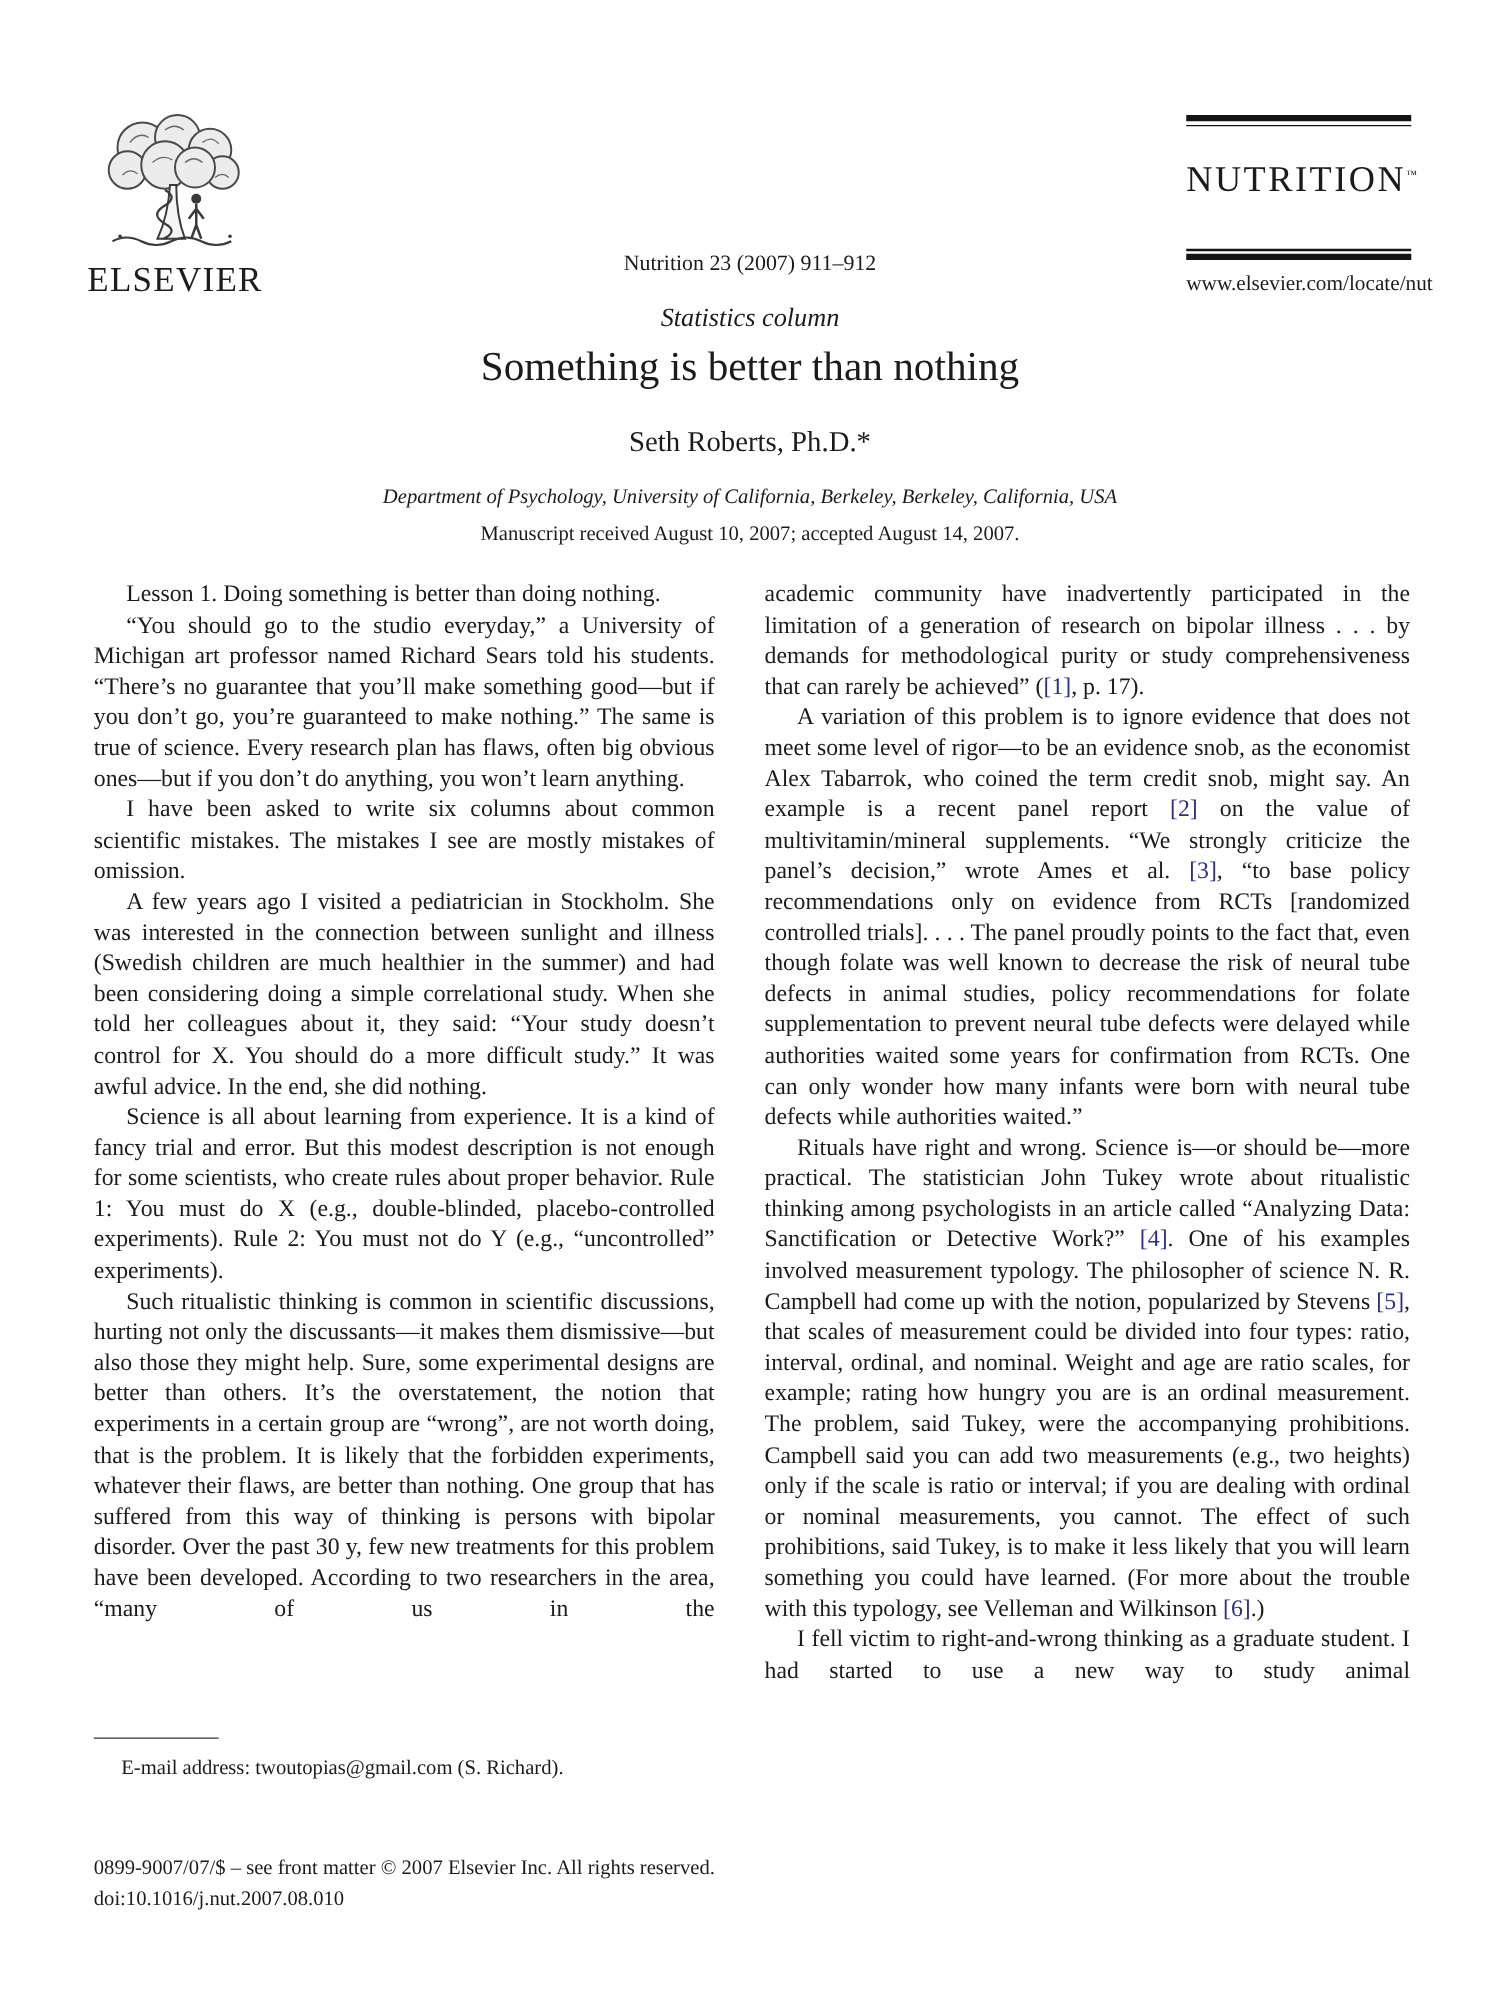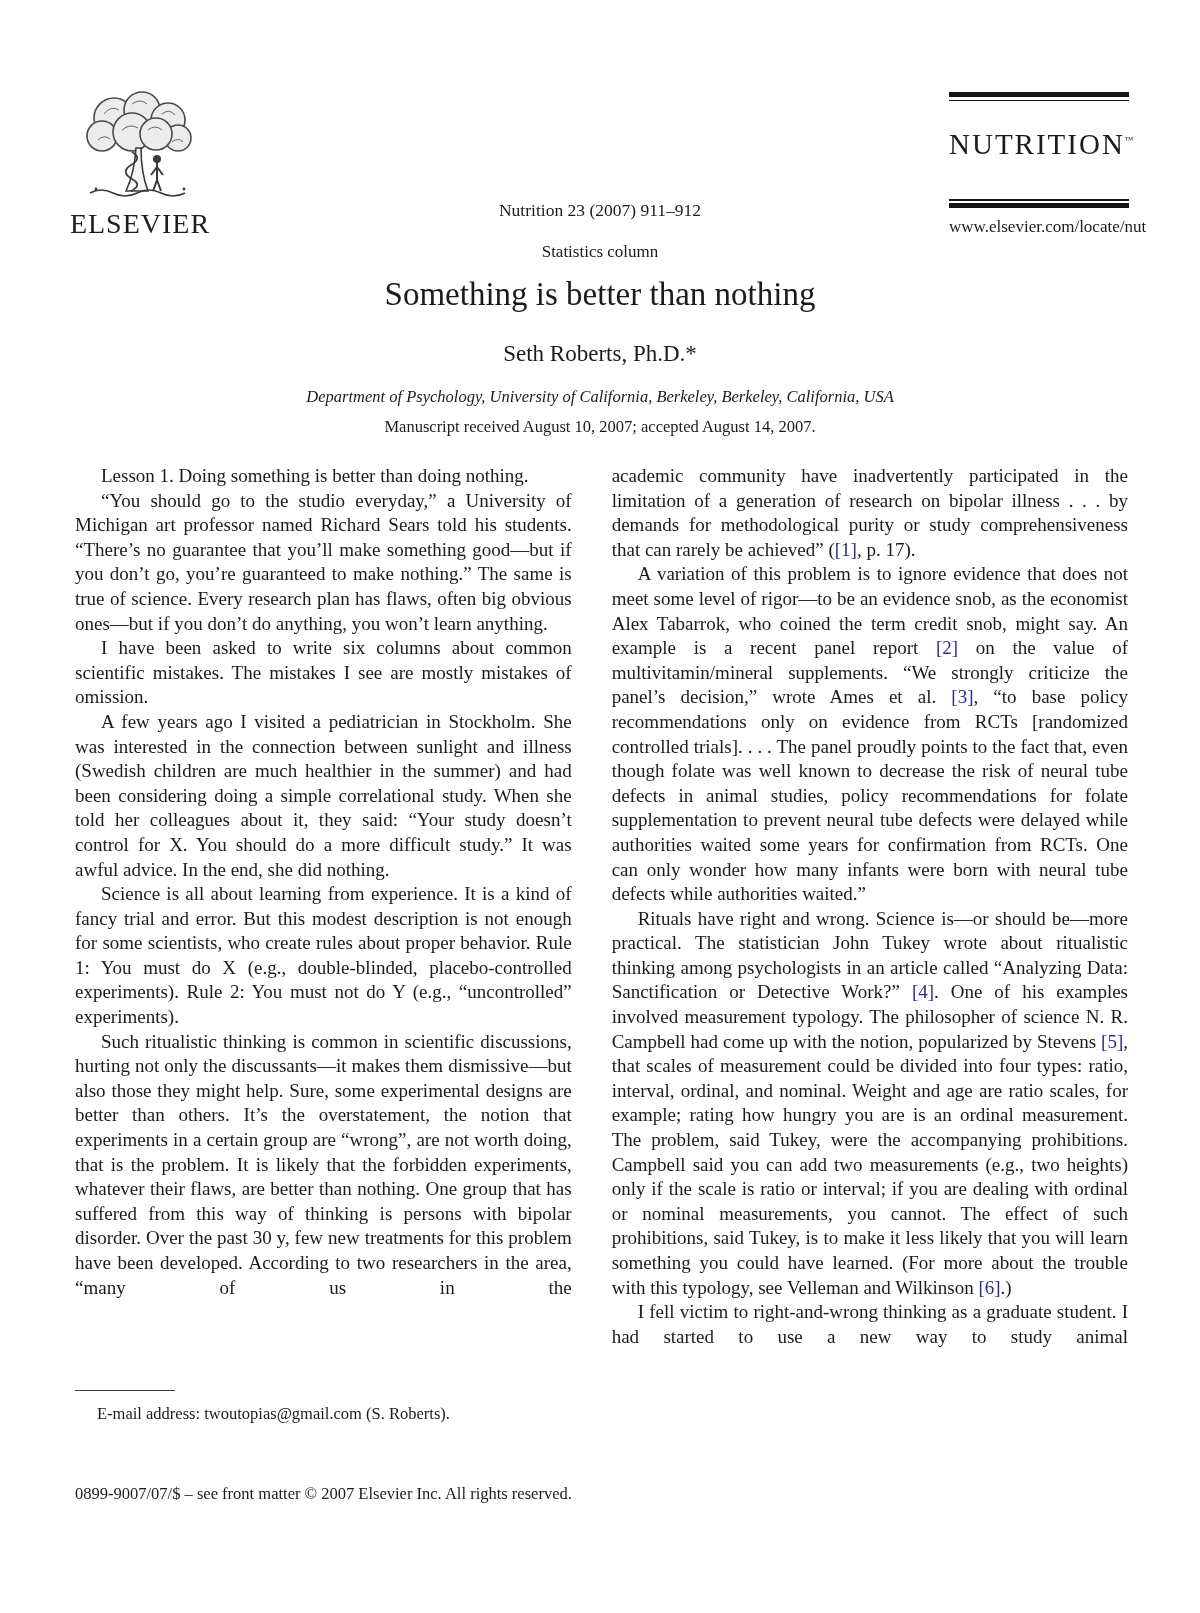--- a/index.html
+++ b/index.html
@@ -14,21 +14,21 @@
   .journal-block { position:absolute; top:92px; right:71px; width:180px; text-align:center; }
   .dr-thick { height:5px; background:#141414; }
   .dr-thin  { height:1.5px; background:#141414; }
   .dr-top .dr-thin { margin-top:2.5px; }
   .dr-bottom .dr-thick { margin-top:2.5px; }
   .journal-name { font-size:29px; letter-spacing:2px; margin-top:27px; margin-bottom:38px; white-space:nowrap; }
   .journal-name sup { font-size:9px; vertical-align:super; }
   .journal-url { font-size:17px; margin-top:9px; }
   
   .centered { position:absolute; left:0; width:1200px; text-align:center; }
-  .section-label { top:242px; font-size:17px; }
+  .section-label { top:242px; font-size:21px;font-style:italic; }
   .article-title { top:276px; font-size:33px; }
   .author { top:341px; font-size:23px; }
   .affiliation { top:387px; font-size:16.5px; font-style:italic; }
   .history { top:417px; font-size:16.5px; }
   
   .body-columns {
     position:absolute; left:75px; top:464px; width:1053px;
     display:flex; gap:40px;
     font-size:19px; line-height:24.6px; text-align:justify;
   }
@@ -118,21 +118,22 @@
         <p><span>academic community have inadvertently participated in the limitation of a generation of research on bipolar illness . . . by demands for methodological purity or study comprehensiveness that can rarely be achieved” (</span><span class="cite">[1]</span><span>, p. 17).</span></p>
         <p class="indent"><span>A variation of this problem is to ignore evidence that does not meet some level of rigor—to be an </span><span class="it">evidence snob</span><span>, as the economist Alex Tabarrok, who coined the term </span><span class="it">credit snob</span><span>, might say. An example is a recent panel report </span><span class="cite">[2]</span><span> on the value of multivitamin/mineral supplements. “We strongly criticize the panel’s decision,” wrote Ames et al. </span><span class="cite">[3]</span><span>, “to base policy recommendations </span><span class="it">only</span><span> on evidence from RCTs [randomized controlled trials]. . . . The panel proudly points to the fact that, even though folate was well known to decrease the risk of neural tube defects in animal studies, policy recommendations for folate supplementation to prevent neural tube defects were delayed while authorities waited some years for confirmation from RCTs. One can only wonder how many infants were born with neural tube defects while authorities waited.”</span></p>
         <p class="indent"><span>Rituals have right and wrong. Science is—or should be—more practical. The statistician John Tukey wrote about ritualistic thinking among psychologists in an article called “Analyzing Data: Sanctification or Detective Work?” </span><span class="cite">[4]</span><span>. One of his examples involved measurement typology. The philosopher of science N. R. Campbell had come up with the notion, popularized by Stevens </span><span class="cite">[5]</span><span>, that scales of measurement could be divided into four types: ratio, interval, ordinal, and nominal. Weight and age are ratio scales, for example; rating how hungry you are is an ordinal measurement. The problem, said Tukey, were the accompanying prohibitions. Campbell said you can add two measurements (e.g., two heights) only if the scale is ratio or interval; if you are dealing with ordinal or nominal measurements, you cannot. The effect of such prohibitions, said Tukey, is to make it less likely that you will learn something you could have learned. (For more about the trouble with this typology, see Velleman and Wilkinson </span><span class="cite">[6]</span><span>.)</span></p>
         <p class="indent cont"><span>I fell victim to right-and-wrong thinking as a graduate student. I had started to use a new way to study animal</span></p>
       </div>
   </div>
 
   <div class="footnote">
     <div class="footnote-rule"></div>
     <div id="footnote-lines">
-        <p class="indent"><span class="it">E-mail address:</span><span> </span><span>twoutopias@gmail.com</span><span> (S. Roberts).</span></p>
+        <p class="indent"><span class="it">E-mail address:</span><span> </span><span>twoutopias@gmail.com</span><span> (S. Richard).</span></p>
       </div>
   </div>
 
   <div class="footer">
     <div>0899-9007/07/$ – see front matter © 2007 Elsevier Inc. All rights reserved.</div>
+    <div>doi:10.1016/j.nut.2007.08.010</div>
   </div>
 
 </div>
 
 </body></html>

